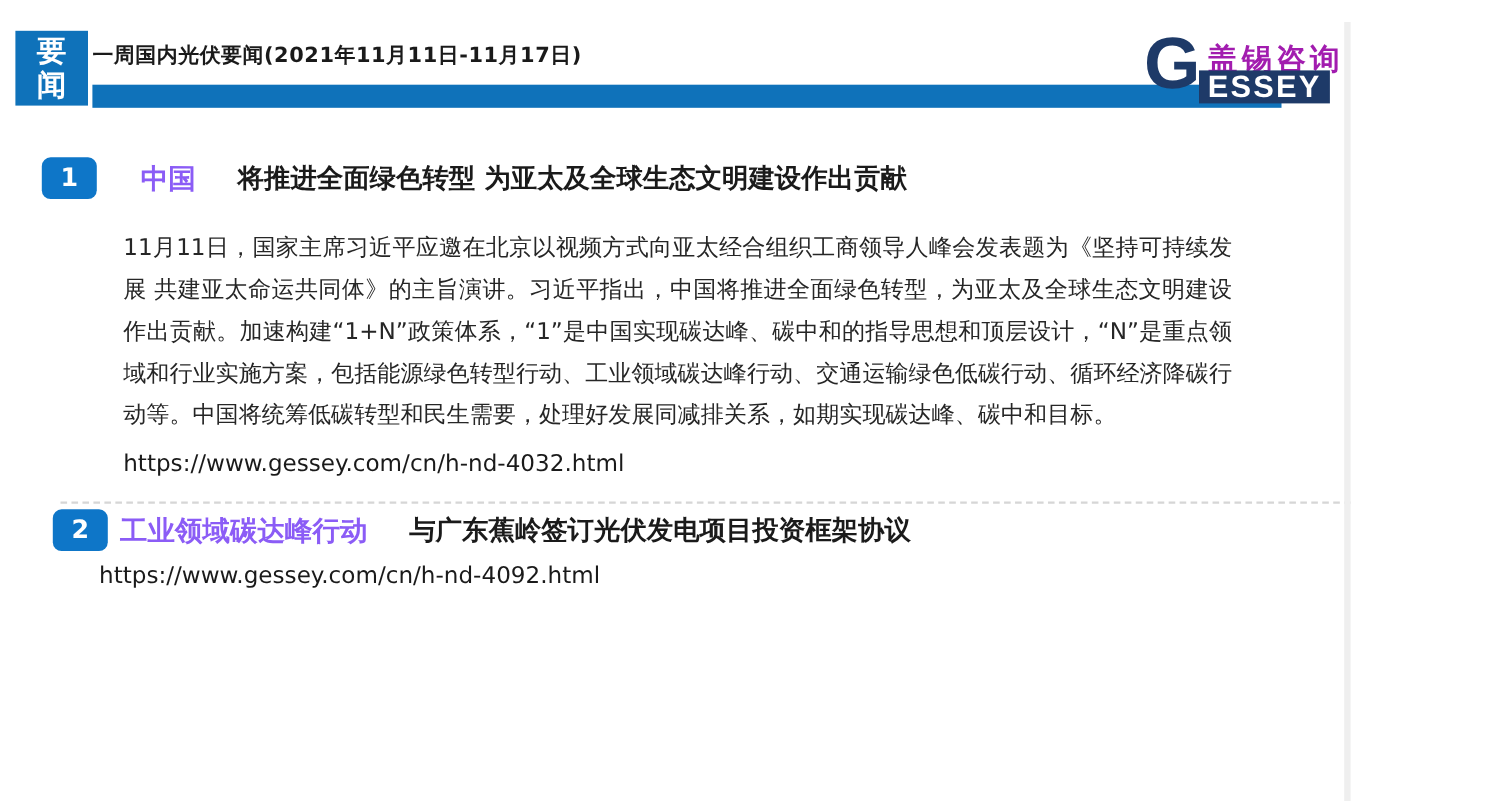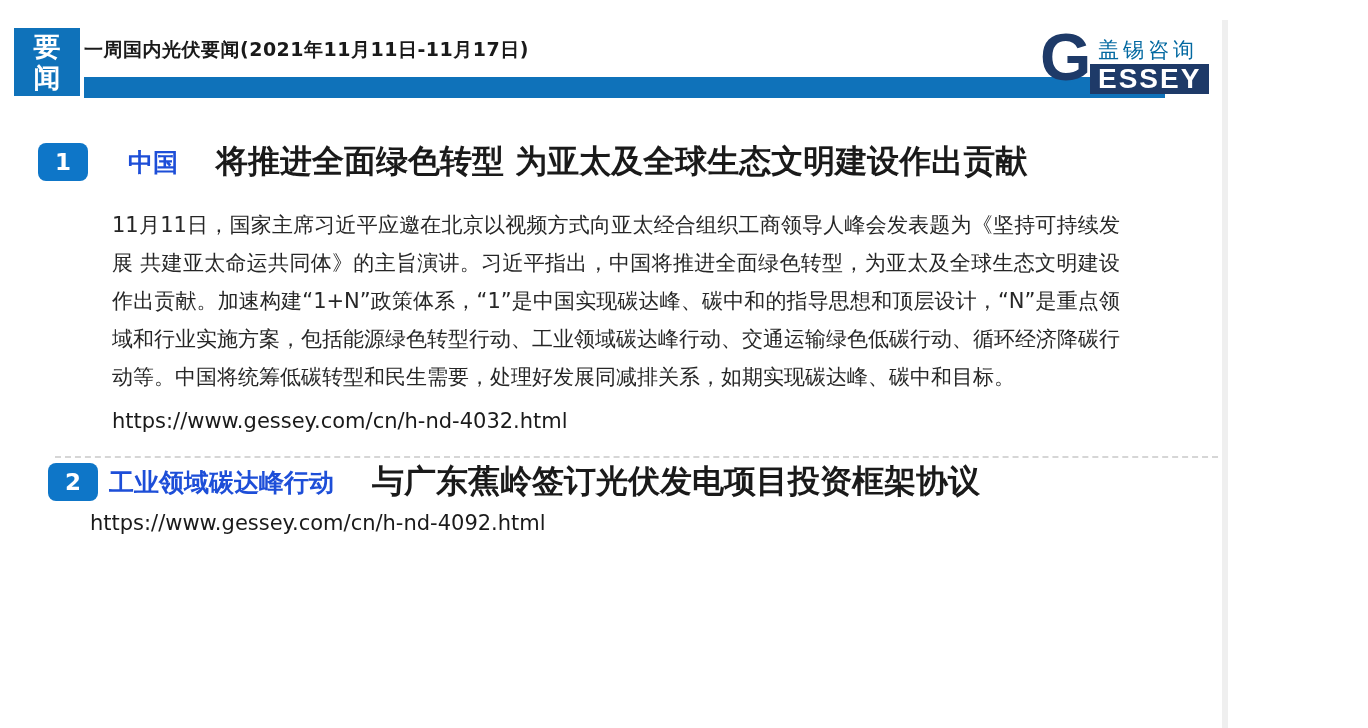--- a/index.html
+++ b/index.html
@@ -61,23 +61,23 @@
     left: 0; top: -8px;
     font-size: 66px;
     line-height: 66px;
     font-weight: bold;
     color: #1e3a68;
     font-family: "Liberation Sans", sans-serif;
   }
   .logo-cn {
     position: absolute;
     left: 58px; top: 4px;
-    color: #0369a1;
-    font-size: 21px;
-    font-weight: normal;
+    color: #a21caf;
+    font-size: 27px;
+    font-weight: bold;
     letter-spacing: 4px;
     white-space: nowrap;
   }
   .logo-en {
     position: absolute;
     left: 50px; top: 32px;
     background: #1e3a68;
     color: #ffffff;
     font-size: 28px;
     line-height: 30px;
@@ -100,30 +100,30 @@
     flex: 0 0 auto;
     width: 50px; height: 38px;
     background: #0e76c8;
     border-radius: 8px;
     color: #ffffff;
     font-size: 23px;
     font-weight: bold;
     display: flex; align-items: center; justify-content: center;
   }
   .item-keyword {
-    color: #1d4ed8;
+    color: #8b5cf6;
     font-size: 25px;
     font-weight: bold;
     white-space: nowrap;
   }
   .item-1 .item-keyword { margin-left: 40px; }
   .item-2 .item-keyword { margin-left: 11px; }
   .item-headline {
     color: #1a1a1a;
-    font-size: 32px;
+    font-size: 24px;
     font-weight: bold;
     margin-left: 38px;
     white-space: nowrap;
   }
 
   .item-body {
     color: #262626;
     font-size: 21px;
     text-align: justify;
   }

